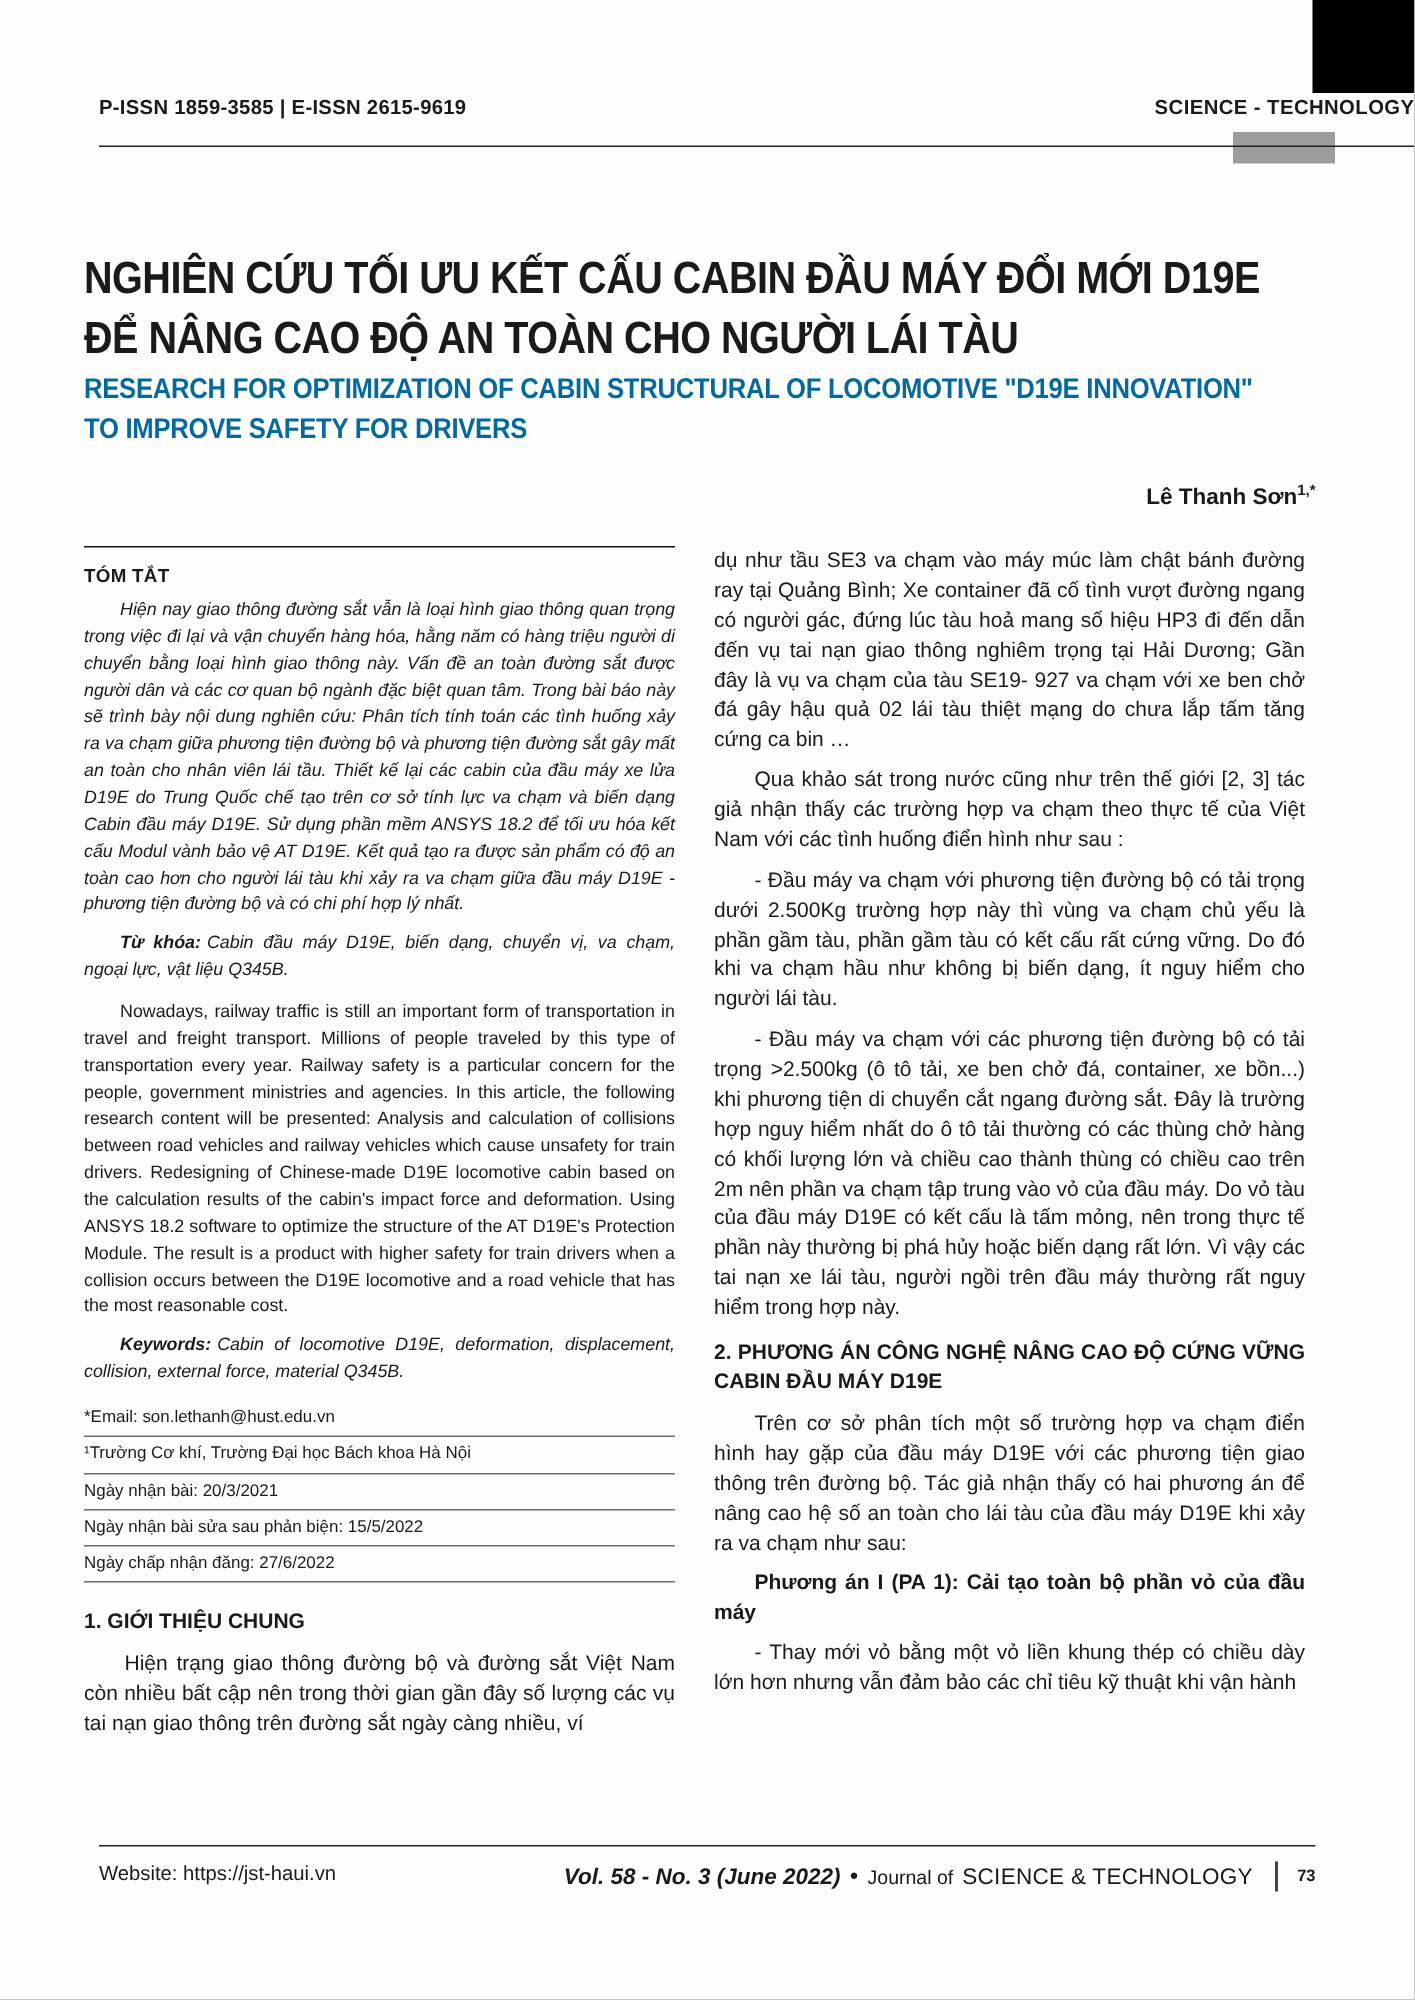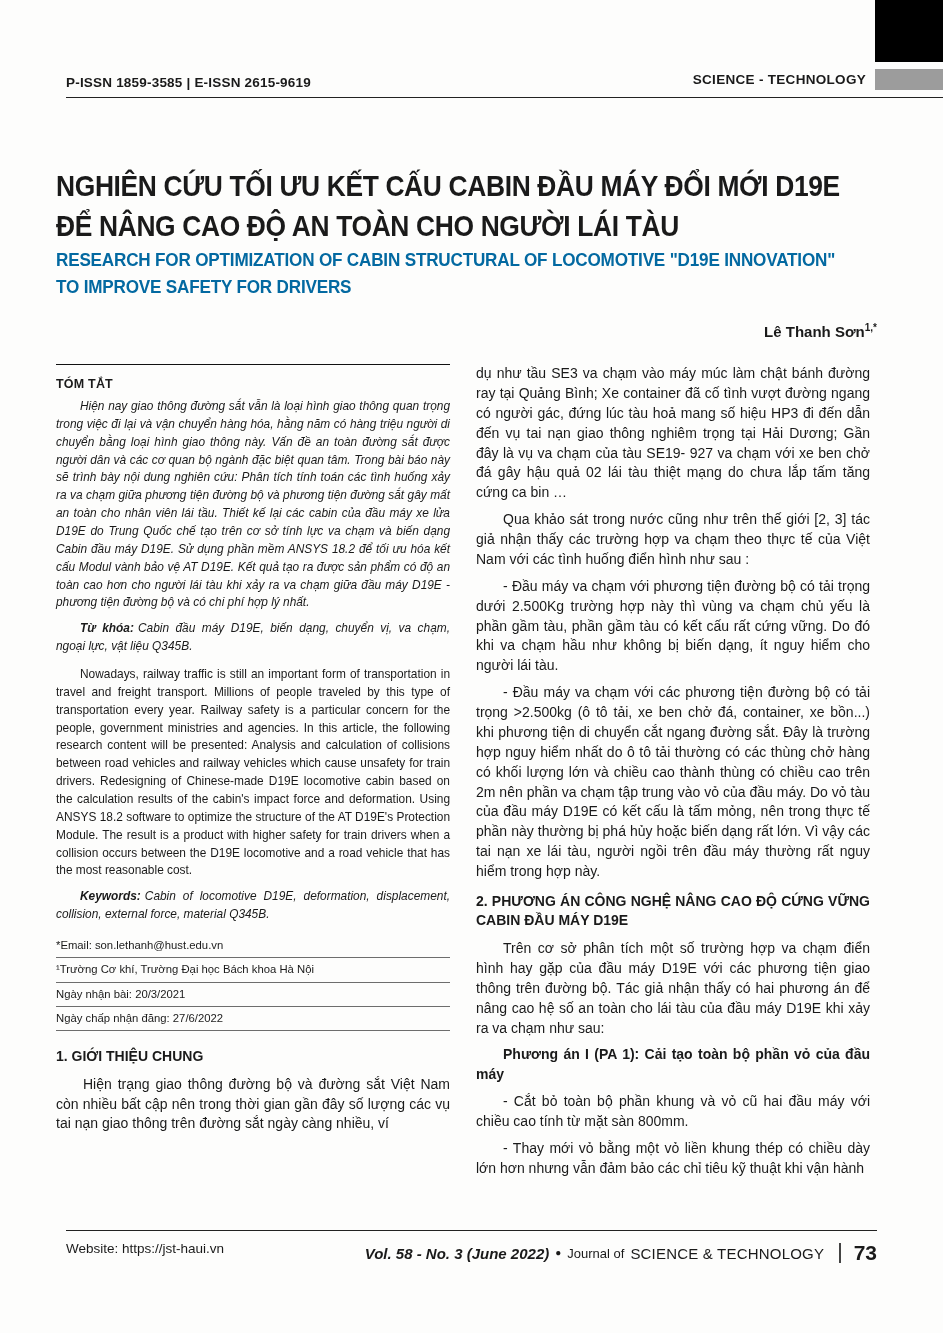--- a/index.html
+++ b/index.html
@@ -4,24 +4,24 @@
 <style>
   * { margin:0; padding:0; box-sizing:border-box; }
   html, body { background:#9a9a9a; font-family:"Liberation Sans","DejaVu Sans",sans-serif; }
   .page{
     position:relative; width:943px; height:1333px; margin:0 auto;
     background:#fdfdfc; color:#1a1a1a; overflow:hidden;
   }
   .corner-box{ position:absolute; top:0; right:0; width:68px; height:62px; background:#000; }
   .running-header{
     position:absolute; top:64px; left:66px; right:0; height:26px;
-    display:flex; align-items:flex-end;
+    display:flex; align-items:flex-start;
   }
   .issn{ font-size:13.5px; font-weight:bold; letter-spacing:.2px; }
-  .header-right{ margin-left:auto; display:flex; align-items:center; gap:9px; }
+  .header-right{ margin-left:auto; display:flex; align-items:center; gap:9px;flex-direction:column; }
   .section-label{ font-size:13.5px; font-weight:bold; letter-spacing:.3px; }
   .gray-box{ width:68px; height:21px; background:#9c9c9c; }
   .header-rule{ position:absolute; top:97px; left:66px; right:0; border-top:1.4px solid #222; }
 
   .content{ position:absolute; top:0; left:56px; right:66px; }
 
   .title-vi{ margin-top:166px; font-weight:bold; }
   .title-vi .tline{
     display:block; white-space:nowrap; font-size:30px; line-height:40px;
     letter-spacing:-.4px; transform:scaleX(.88); transform-origin:0 50%;
@@ -65,21 +65,21 @@
     display:flex; align-items:flex-start;
   }
   .site{ font-size:13.5px; }
   .site .url{ color:#1a1a1a; text-decoration:none; }
   .footer-right{ margin-left:auto; display:flex; align-items:center; gap:6px; }
   .vol{ font-size:15px; font-weight:bold;font-style:italic; }
   .bullet{ font-size:10px; position:relative; top:-1px; }
   .jof{ font-size:13px; }
   .jname{ font-size:15px; letter-spacing:.2px; }
   .pipe{ display:inline-block; width:1.5px; height:20px; background:#444; margin:0 7px 0 9px; }
-  .pagenum{ font-size:21px; font-weight:bold; }
+  .pagenum{ font-size:11px; font-weight:bold; }
 </style>
 </head>
 <body>
 
 <div class="page">
 
   <div class="corner-box"></div>
 
   <div class="running-header">
     <span class="issn">P-ISSN 1859-3585 | E-ISSN 2615-9619</span>
@@ -116,37 +116,37 @@
             <span class="kw-label">Từ khóa:</span><span>Cabin đầu máy D19E, biến dạng, chuyển vị, va chạm, ngoại lực, vật liệu Q345B.</span>
           </p>
           <p class="abs-p en">Nowadays, railway traffic is still an important form of transportation in travel and freight transport. Millions of people traveled by this type of transportation every year. Railway safety is a particular concern for the people, government ministries and agencies. In this article, the following research content will be presented: Analysis and calculation of collisions between road vehicles and railway vehicles which cause unsafety for train drivers. Redesigning of Chinese-made D19E locomotive cabin based on the calculation results of the cabin's impact force and deformation. Using ANSYS 18.2 software to optimize the structure of the AT D19E's Protection Module. The result is a product with higher safety for train drivers when a collision occurs between the D19E locomotive and a road vehicle that has the most reasonable cost.</p>
           <p class="abs-kw">
             <span class="kw-label">Keywords:</span><span>Cabin of locomotive D19E, deformation, displacement, collision, external force, material Q345B.</span>
           </p>
           <div class="footnotes">
             <div class="fn">*Email: son.lethanh@hust.edu.vn</div>
             <div class="fn">¹Trường Cơ khí, Trường Đại học Bách khoa Hà Nội</div>
             <div class="fn">Ngày nhận bài: 20/3/2021</div>
+            <div class="fn">Ngày nhận bài sửa sau phản biện: 15/5/2022</div>
             <div class="fn">Ngày chấp nhận đăng: 27/6/2022</div>
           </div>
         </div>
 
         <h3 class="sec-h">1. GIỚI THIỆU CHUNG</h3>
         <p class="body-p">Hiện trạng giao thông đường bộ và đường sắt Việt Nam còn nhiều bất cập nên trong thời gian gần đây số lượng các vụ tai nạn giao thông trên đường sắt ngày càng nhiều, ví</p>
       </div>
 
       <div class="col">
         <p class="body-p no-indent">dụ như tầu SE3 va chạm vào máy múc làm chật bánh đường ray tại Quảng Bình; Xe container đã cố tình vượt đường ngang có người gác, đứng lúc tàu hoả mang số hiệu HP3 đi đến dẫn đến vụ tai nạn giao thông nghiêm trọng tại Hải Dương; Gần đây là vụ va chạm của tàu SE19- 927 va chạm với xe ben chở đá gây hậu quả 02 lái tàu thiệt mạng do chưa lắp tấm tăng cứng ca bin …</p>
         <p class="body-p">Qua khảo sát trong nước cũng như trên thế giới [2, 3] tác giả nhận thấy các trường hợp va chạm theo thực tế của Việt Nam với các tình huống điển hình như sau :</p>
         <p class="body-p">- Đầu máy va chạm với phương tiện đường bộ có tải trọng dưới 2.500Kg  trường hợp này thì vùng va chạm chủ yếu là phần gầm tàu, phần gầm tàu có kết cấu rất cứng vững. Do đó khi va chạm hầu như không bị biến dạng, ít nguy hiểm cho người lái tàu.</p>
         <p class="body-p">- Đầu máy va chạm với các phương tiện đường bộ có tải trọng &gt;2.500kg (ô tô tải, xe ben chở đá, container, xe bồn...) khi phương tiện di chuyển cắt ngang đường sắt. Đây là trường hợp nguy hiểm nhất do ô tô tải thường có các thùng chở hàng có khối lượng lớn và chiều cao thành thùng  có chiều cao trên 2m nên phần va chạm tập trung vào vỏ của đầu máy. Do vỏ tàu của đầu máy D19E có kết cấu là tấm mỏng, nên trong thực tế phần này thường bị phá hủy hoặc biến dạng rất lớn. Vì vậy các tai nạn xe lái tàu, người ngồi trên đầu máy thường rất nguy hiểm trong hợp này.</p>
         <h3 class="sec-h just">2. PHƯƠNG ÁN CÔNG NGHỆ NÂNG CAO ĐỘ CỨNG VỮNG CABIN ĐẦU MÁY D19E</h3>
         <p class="body-p">Trên cơ sở phân tích một số trường hợp va chạm điển hình hay gặp của đầu máy D19E với các phương tiện giao thông trên đường bộ. Tác giả nhận thấy có hai phương án để nâng cao hệ số an toàn cho lái tàu của đầu máy D19E khi xảy ra va chạm như sau:</p>
         <p class="body-p bold">Phương án I (PA 1): Cải tạo toàn bộ phần vỏ của đầu máy</p>
-        <p class="body-p">- Cắt bỏ toàn bộ phần khung và vỏ cũ hai đầu máy với chiều cao tính từ mặt sàn 800mm.</p>
         <p class="body-p">- Thay mới vỏ bằng một vỏ liền khung thép có chiều dày lớn hơn nhưng vẫn đảm bảo các chỉ tiêu kỹ thuật khi vận hành</p>
       </div>
 
     </div>
   </div>
 
   <div class="footer">
     <span class="site">
       <span>Website: </span><a href="#" class="url">https://jst-haui.vn</a>
     </span>

